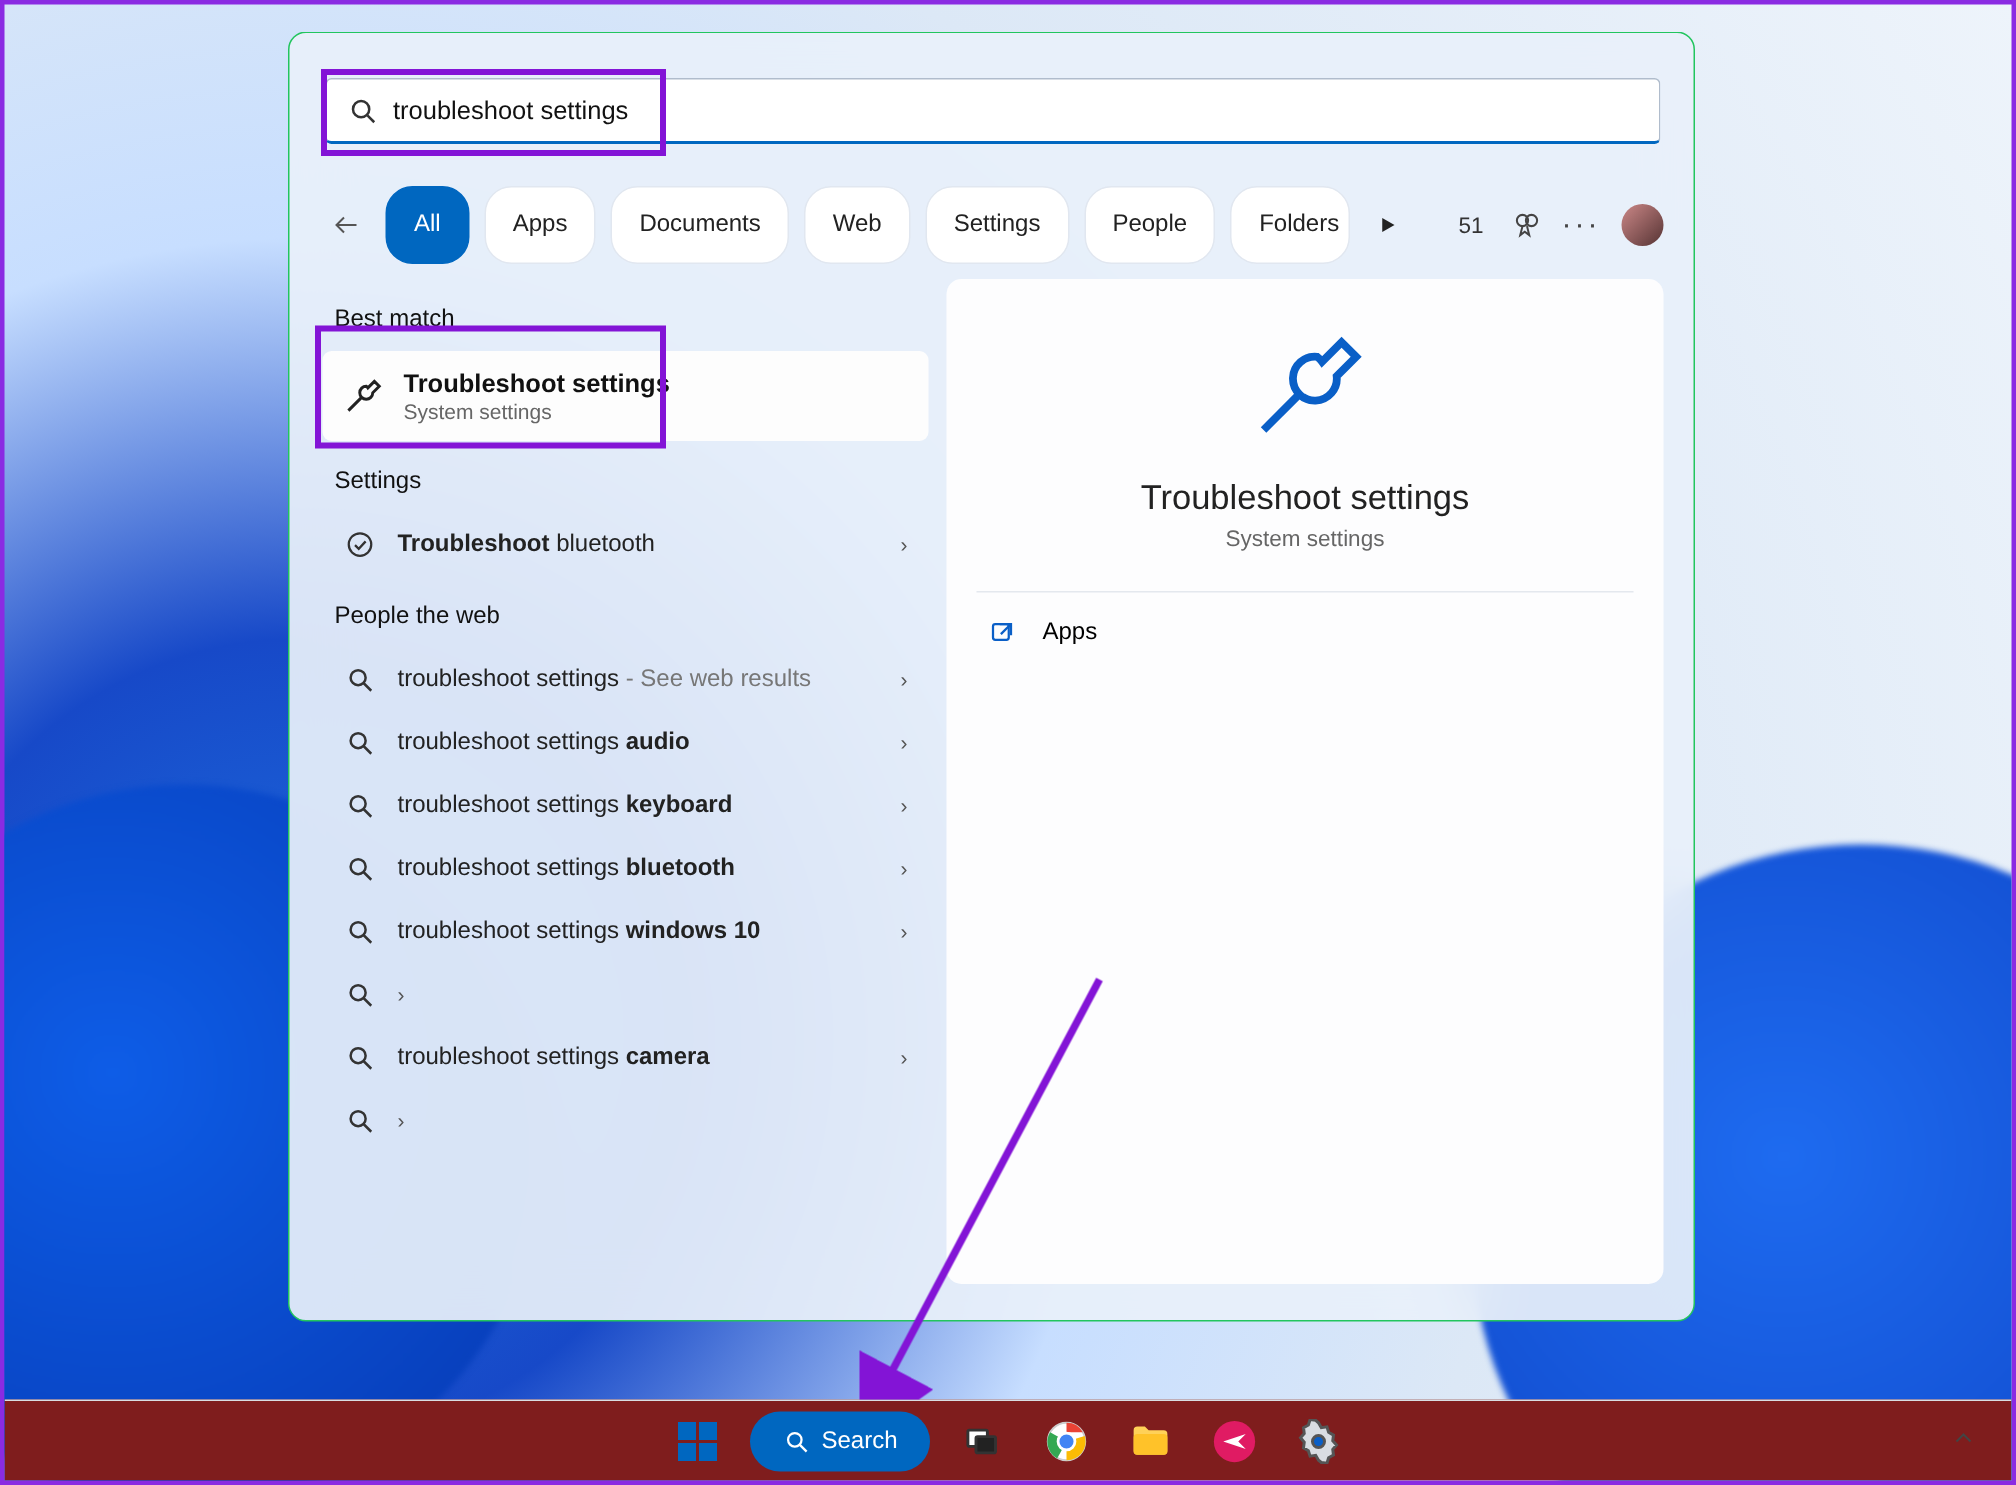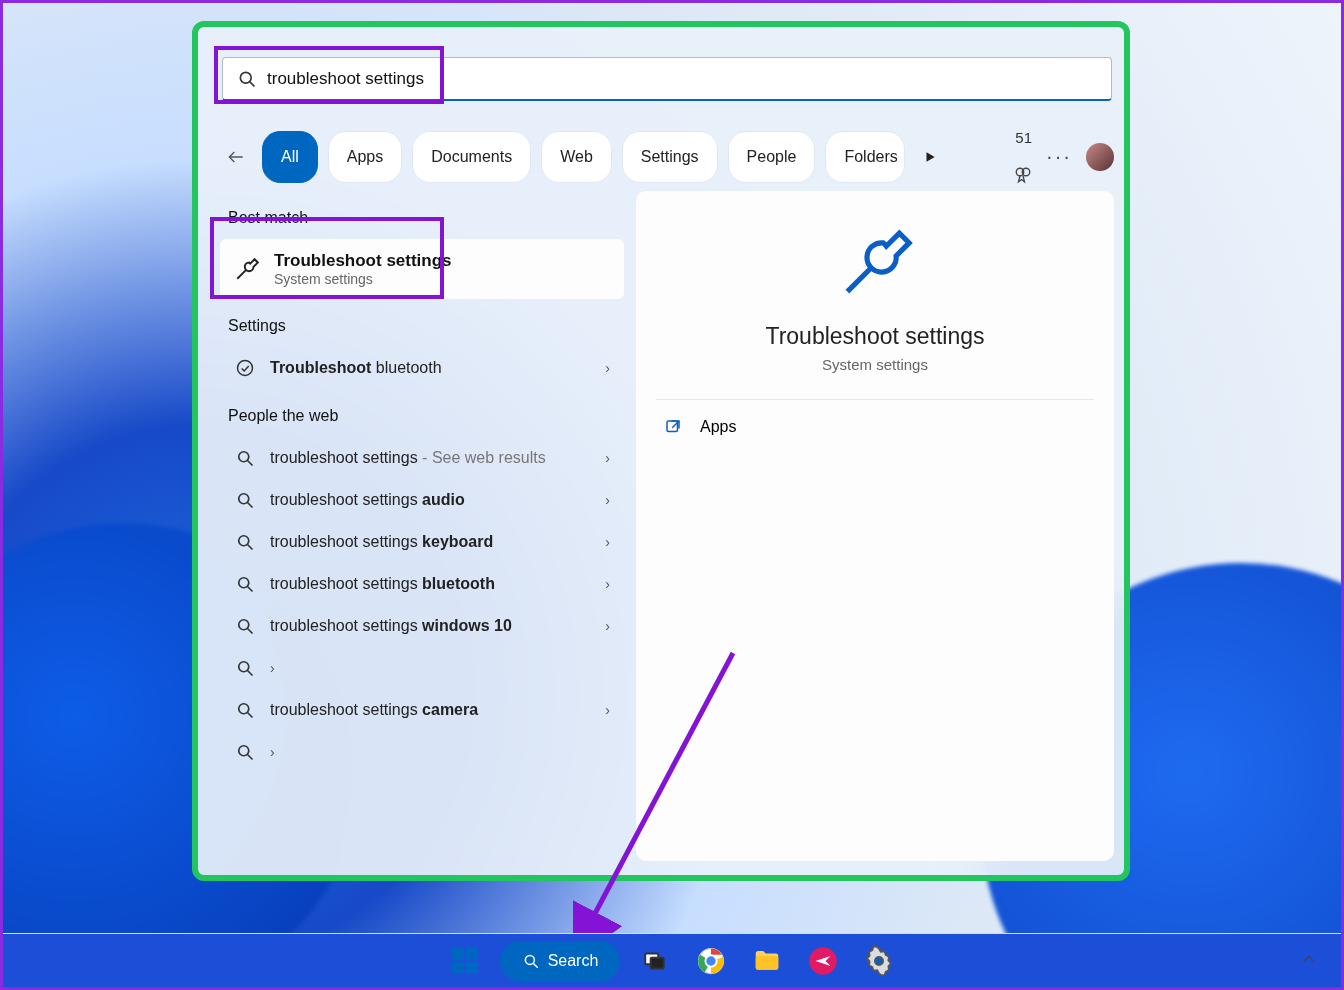--- a/index.html
+++ b/index.html
@@ -13,21 +13,21 @@
   
   .bg-shape { position:absolute; border-radius:50%; filter:blur(2px); }
   .bg1 { width:480px; height:480px; left:-120px; top:520px; background:radial-gradient(circle at 40% 40%, #0e5de7, #0637b0); }
   .bg2 { width:520px; height:520px; right:-160px; top:560px; background:radial-gradient(circle at 40% 40%, #1e6bf0, #0c3fc0); }
 
   .search-panel {
     position:absolute;
     left:189px; top:18px;
     width:938px; height:860px;
     background:rgba(232,240,250,0.93);
-    border:6px solid #22c55e;
+    border:1px solid #22c55e;
     border-radius:12px;
     overflow:hidden;
     backdrop-filter:blur(20px);
   }
 
   .search-bar-wrap {
     position:absolute;
     left:24px; top:30px;
     width:890px; height:44px;
     background:#fff;
@@ -53,21 +53,21 @@
   }
   .back-btn { width:32px; height:32px; display:flex; align-items:center; justify-content:center; color:#555; cursor:pointer;}
   .pill {
     background:#fff; border-radius:18px; height:52px; padding:0 18px;
     display:flex; align-items:center; font-size:16px; color:#222; cursor:pointer;
     border:1px solid #e1e7f0;
   }
   .pill.active { background:#0067c0; color:#fff; border-color:#0067c0;}
   .overflow-tab { width:30px; display:flex; align-items:center; justify-content:center; color:#222; cursor:pointer;}
   .header-right { margin-left:auto; display:flex; align-items:center; gap:14px; }
-  .points { font-size:15px; color:#333; display:flex; align-items:flex-end; gap:20px;flex-direction:column;}
+  .points { font-size:15px; color:#333; display:flex; align-items:center; gap:20px;}
   .more-dots { font-size:20px; letter-spacing:2px; color:#444; cursor:pointer;}
   .avatar { width:28px; height:28px; border-radius:50%; background:linear-gradient(135deg,#c88,#533); cursor:pointer;}
 
   .results-col {
     position:absolute; left:22px; top:164px; width:404px;
   }
   .section-label { font-size:16px; font-weight:400; color:#111; margin:18px 0 12px 8px; }
   .best-match-item {
     background:#fdfdfd; border-radius:6px; padding:12px 14px;
     display:flex; align-items:center; gap:14px; cursor:pointer;
@@ -100,21 +100,21 @@
 
   .arrow-annot {
     position:absolute;
     left:570px; top:640px;
     width:180px; height:290px;
     pointer-events:none; z-index:11;
   }
 
   .taskbar {
     position:absolute; left:0; bottom:0; width:100%; height:54px;
-    background:#1d4ed8; border-top:1px solid #d9dde2;
+    background:#7f1d1d; border-top:1px solid #d9dde2;
     display:flex; align-items:center; justify-content:center; gap:14px;text-align:right;
   }
   .tb-item { width:42px; height:42px; display:flex; align-items:center; justify-content:center; cursor:pointer; border-radius:6px;}
   .tb-search-pill {
     background:#0067c0; color:#fff; border-radius:22px;
     height:40px; padding:0 22px; display:flex; align-items:center; gap:8px;
     font-size:16px; cursor:pointer;
   }
   .win-logo { display:grid; grid-template-columns:1fr 1fr; grid-template-rows:1fr 1fr; gap:2px; width:26px; height:26px;}
   .win-logo div { background:#0067c0;}

